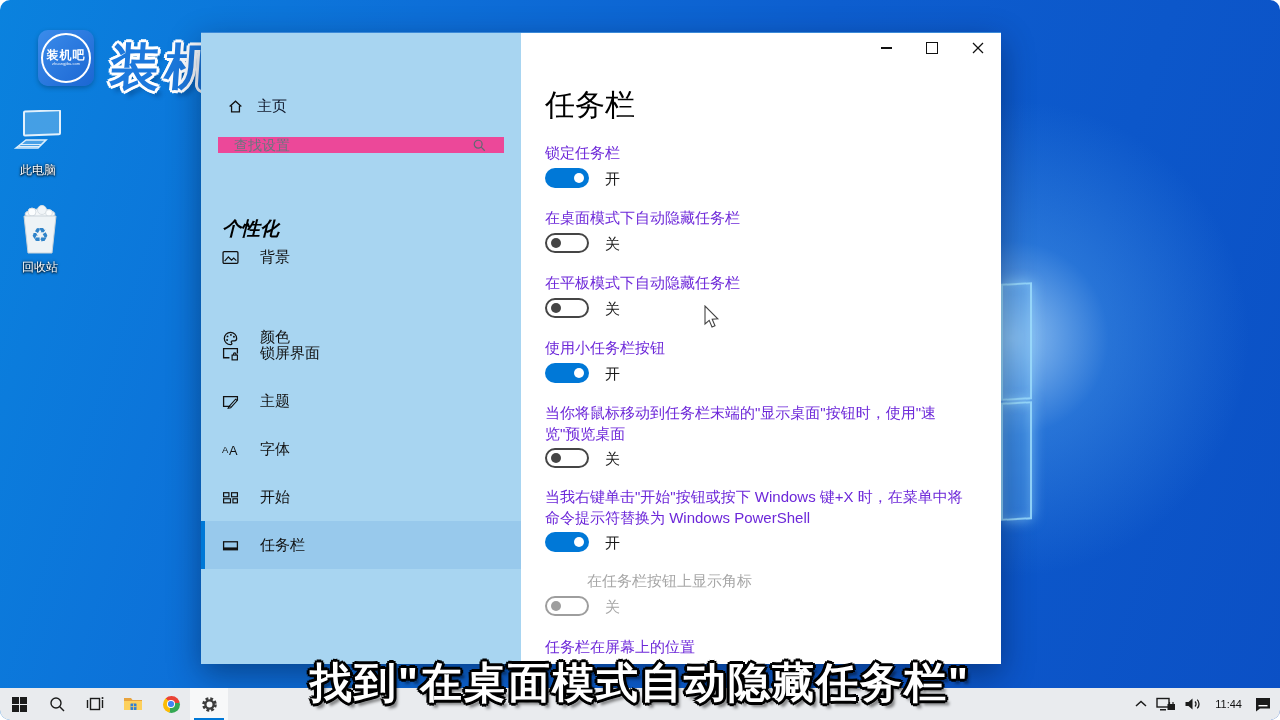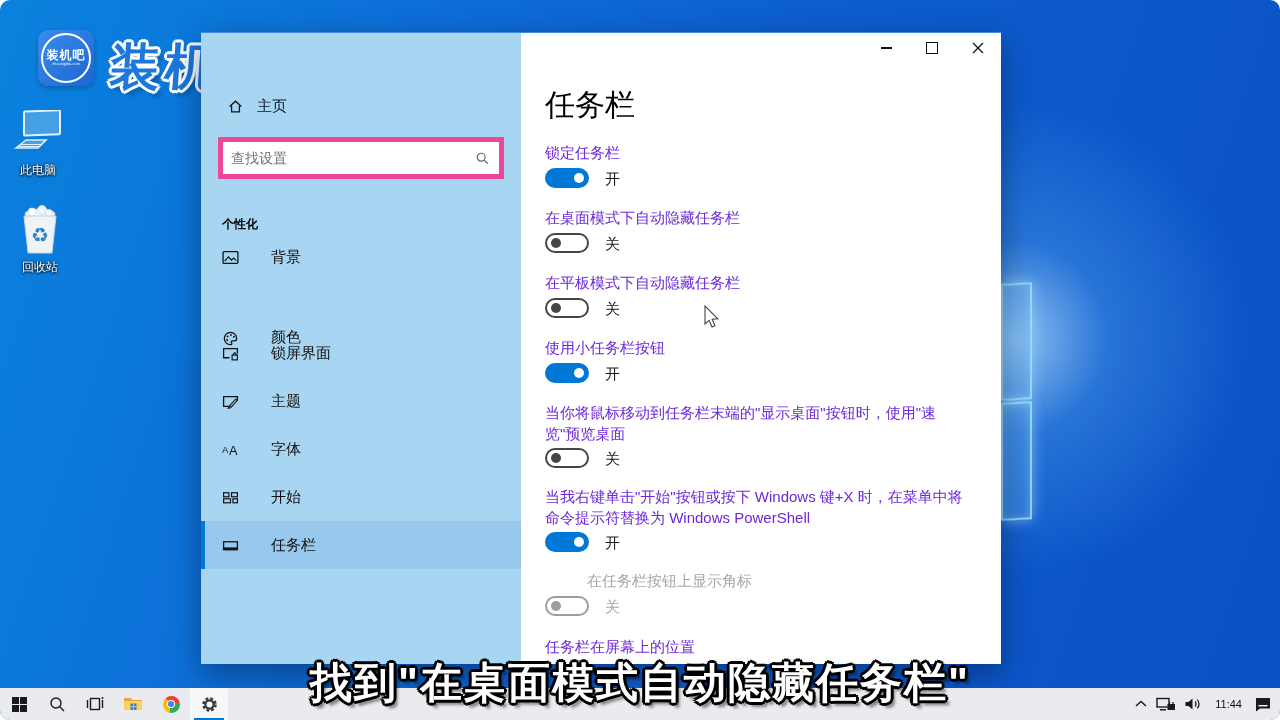--- a/index.html
+++ b/index.html
@@ -27,28 +27,28 @@
                   -2px -2px 0 #fff,2px 2px 0 #fff,-2px 2px 0 #fff,2px -2px 0 #fff,5px 6px 4px rgba(0,40,90,.35);}
   
   .dicon{position:absolute;width:64px;text-align:center;color:#fff;font-size:12px;}
   .dicon .lbl{margin-top:2px;text-shadow:0 1px 2px #000,0 0 3px rgba(0,0,0,.9);}
   
   .win{position:absolute;left:201px;top:32px;width:800px;height:631px;background:#fff;
        box-shadow:0 10px 30px rgba(0,20,50,.45);border-top:1px solid #3c8ad8;}
   .sidebar{position:absolute;left:0;top:0;width:320px;height:631px;background:#a8d5f1;}
   .home-row{position:absolute;left:26px;top:60px;height:26px;display:flex;align-items:center;gap:13px;
       font-size:15px;color:#0f172a;}
-  .searchbox{position:absolute;left:17px;top:104px;width:286px;height:42px;background:#fff;
-      border:5px solid #ec4899;box-sizing:border-box;display:flex;align-items:center;}
+  .searchbox{position:absolute;left:17px;top:104px;width:286px;height:16px;background:#fff;
+      border:8px solid #ec4899;box-sizing:border-box;display:flex;align-items:center;}
   .searchbox input{flex:1;border:none;outline:none;background:transparent;font-size:14px;color:#333;
       padding:0 8px;font-family:inherit;}
   .searchbox input::placeholder{color:#68767f;opacity:1;}
   .searchbox .mag{margin-right:9px;}
-  .group-label{position:absolute;left:21px;top:183px;font-size:12px;font-weight:bold;color:#000;}
-  .nav-item{position:absolute;left:0;width:320px;height:48px;display:flex;align-items:center;gap:32px;
+  .group-label{position:absolute;left:21px;top:183px;font-size:19px;font-weight:bold;color:#000;font-style:italic;}
+  .nav-item{position:absolute;left:0;width:320px;height:48px;display:flex;align-items:center;gap:21px;
       padding-left:21px;box-sizing:border-box;font-size:15px;color:#111;cursor:default;}
   .nav-item.sel{background:#98c9ec;}
   .nav-item.sel::before{content:"";position:absolute;left:0;top:0;bottom:0;width:4px;background:#0078d7;}
   .main{position:absolute;left:320px;top:0;width:480px;height:631px;background:#fff;}
   .winctl{position:absolute;top:0;right:0;display:flex;}
   .winctl .btn{width:46px;height:30px;display:flex;align-items:center;justify-content:center;}
   .page-title{position:absolute;left:24px;top:52px;font-size:30px;color:#000;font-weight:400;}
   .set-label{position:absolute;left:24px;width:424px;font-size:15px;color:#6d28d9;line-height:21px;}
   .set-label.dis{color:#a6a6a6;margin-left:42px;}
   .toggle{position:absolute;left:24px;width:44px;height:20px;border-radius:10px;box-sizing:border-box;}

